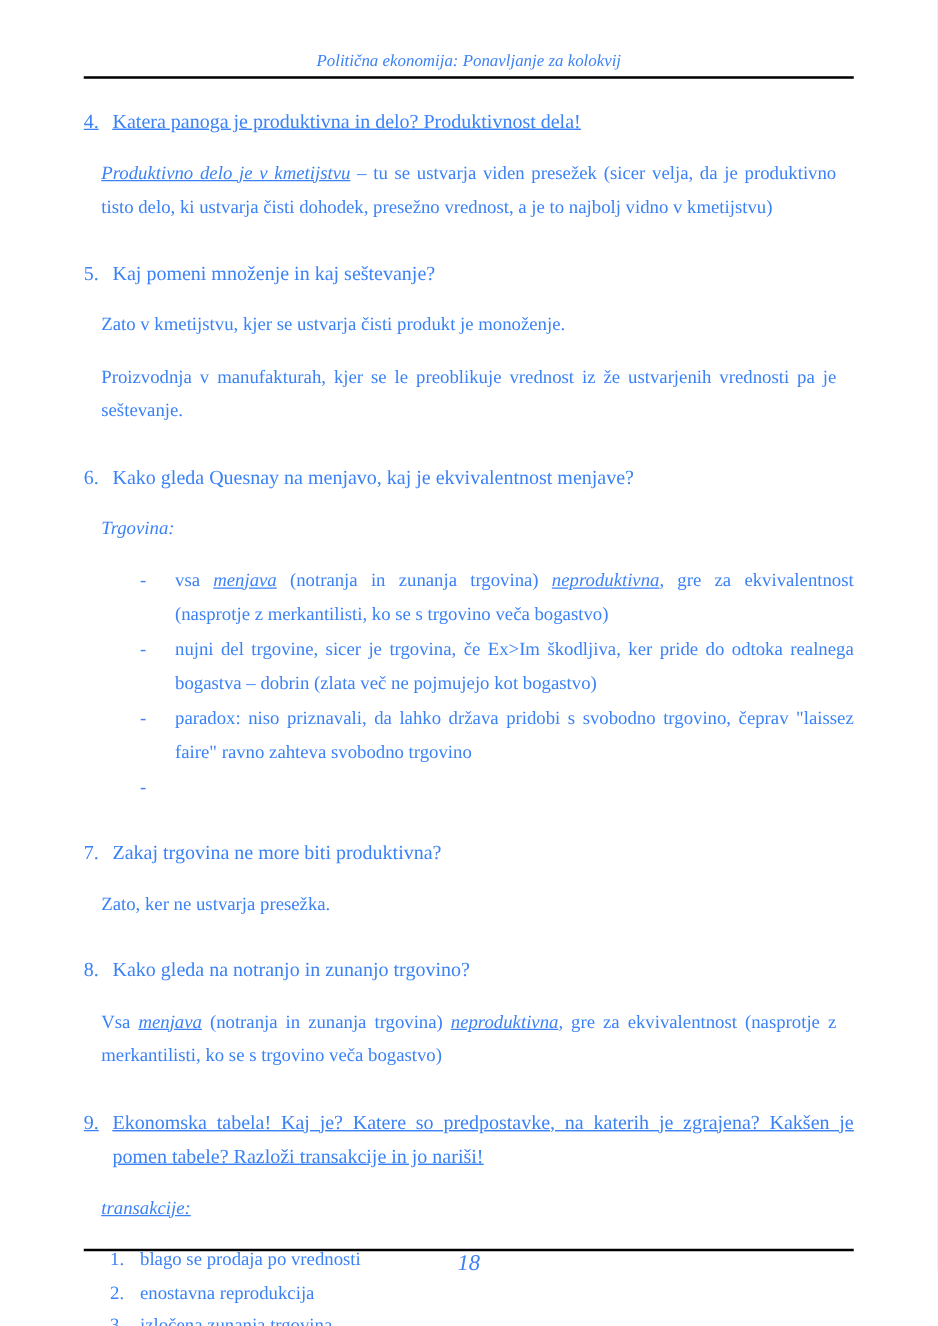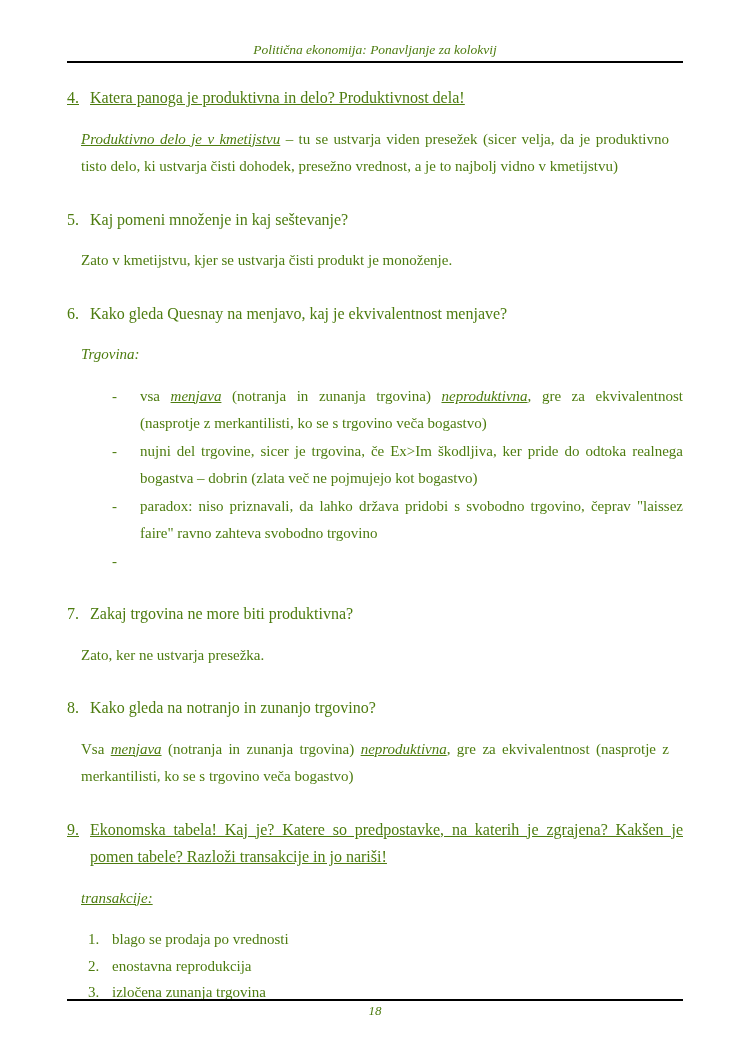--- a/index.html
+++ b/index.html
@@ -3,21 +3,21 @@
 <meta charset="utf-8">
 <style>
   html,body{margin:0;padding:0;background:#e8e8e8;}
   .page{
     position:relative;
     width:750px;height:1061px;
     background:#ffffff;
     margin:0 auto;
     overflow:hidden;
     font-family:"Liberation Serif","DejaVu Serif",serif;
-    color:#4d7c0f;
+    color:#3b82f6;
   }
   
   .header{
     position:absolute;top:0;left:67px;width:616px;
     text-align:center;
     border-bottom:2px solid #000;
     padding-top:40px;padding-bottom:3px;
   }
   .header-title{
     font-style:italic;
@@ -59,21 +59,21 @@
   .u{text-decoration:underline;}
   
   .footer{
     position:absolute;top:999px;left:67px;width:616px;
     border-top:2px solid #000;
     text-align:center;
   }
   .footer-page{
     display:inline-block;
     font-style:italic;
-    font-size:13px;line-height:17px;
+    font-size:18px;line-height:17px;
     padding-top:1px;
   }
 </style>
 </head>
 <body>
 
 <div class="page">
 
   <div class="header">
     <span class="header-title">Politična ekonomija: Ponavljanje za kolokvij</span>
@@ -83,20 +83,21 @@
       <div class="heading u">
         <span class="h-num">4.</span>
         <span class="h-txt">Katera panoga je produktivna in delo? Produktivnost dela!</span>
       </div>
       <div class="para"><span class="i u">Produktivno delo je v kmetijstvu</span><span> – tu se ustvarja viden presežek (sicer velja, da je produktivno tisto delo, ki ustvarja čisti dohodek, presežno vrednost, a je to najbolj vidno v kmetijstvu)</span></div>
       <div class="heading">
         <span class="h-num">5.</span>
         <span class="h-txt">Kaj pomeni množenje in kaj seštevanje?</span>
       </div>
       <div class="para"><span>Zato v kmetijstvu, kjer se ustvarja čisti produkt je monoženje.</span></div>
+      <div class="para"><span>Proizvodnja v manufakturah, kjer se le preoblikuje vrednost iz že ustvarjenih vrednosti pa je seštevanje.</span></div>
       <div class="heading">
         <span class="h-num">6.</span>
         <span class="h-txt">Kako gleda Quesnay na menjavo, kaj je ekvivalentnost menjave?</span>
       </div>
       <div class="para"><span class="i ">Trgovina:</span></div>
       <div class="bullet-list">
         <div class="bullet-item">
           <span class="b-dash">-</span>
           <span class="b-txt"><span>vsa </span><span class="i u">menjava</span><span> (notranja in zunanja trgovina) </span><span class="i u">neproduktivna</span><span>, gre za ekvivalentnost (nasprotje z merkantilisti, ko se s trgovino veča bogastvo)</span></span>
         </div>

